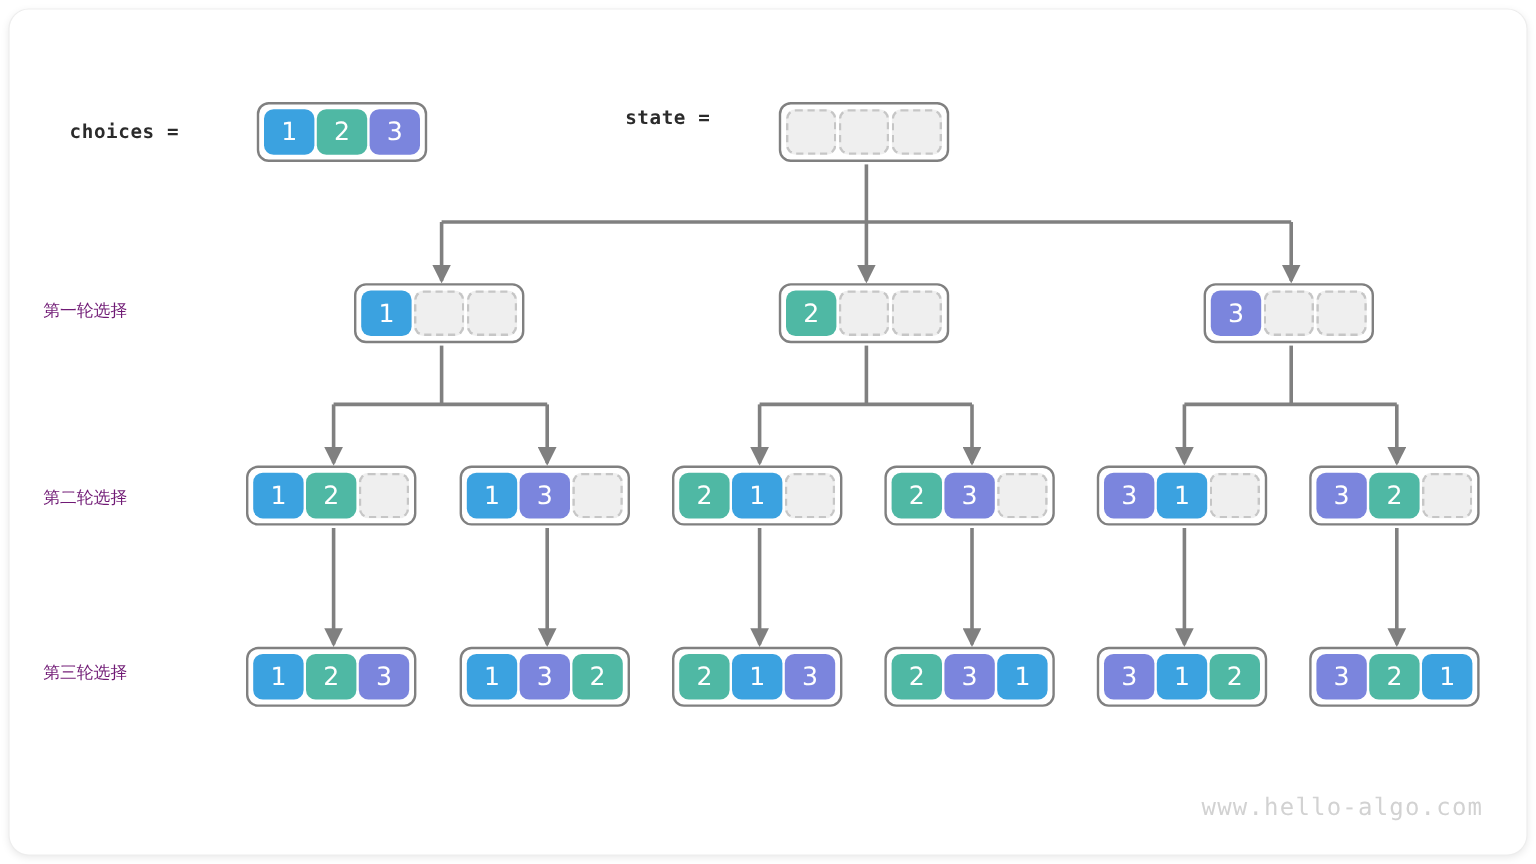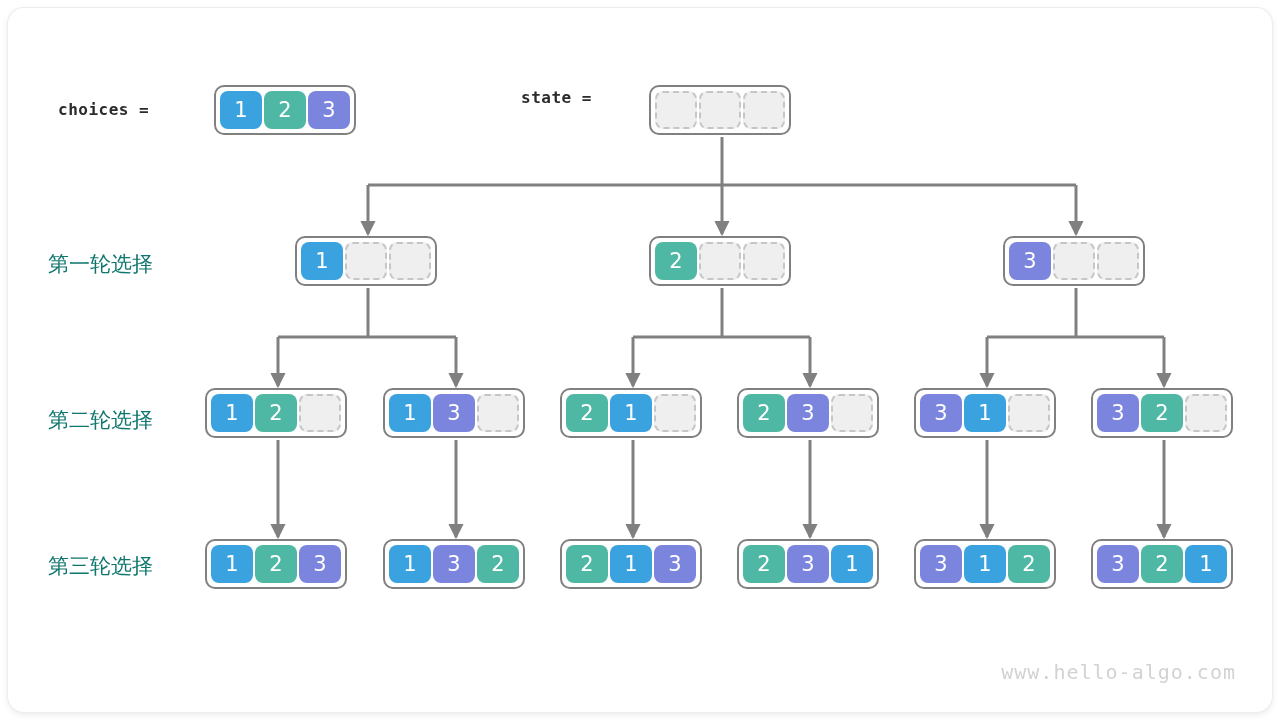--- a/index.html
+++ b/index.html
@@ -44,24 +44,23 @@
     font-weight: 700;
     color: #2b2b2b;
     letter-spacing: 0.5px;
     white-space: nowrap;
   }
 
   
   .row-label {
     position: absolute;
     font-family: "DejaVu Sans", "Liberation Sans", sans-serif;
-    font-size: 21px;
-    color: #0f766e;
+    font-size: 14px;
+    color: #701a75;
     white-space: nowrap;
-    margin-left: 12px;
   }
 
   
   .array-box {
     position: absolute;
     display: flex;
     align-items: center;
     box-sizing: border-box;
     border: 2.5px solid #808080;
     border-radius: 10px;

